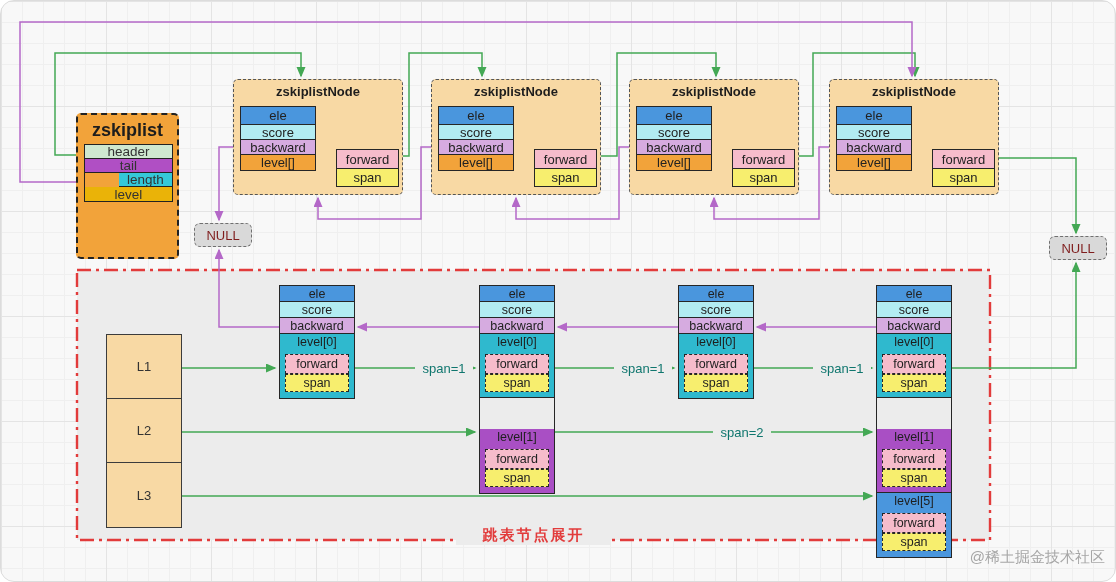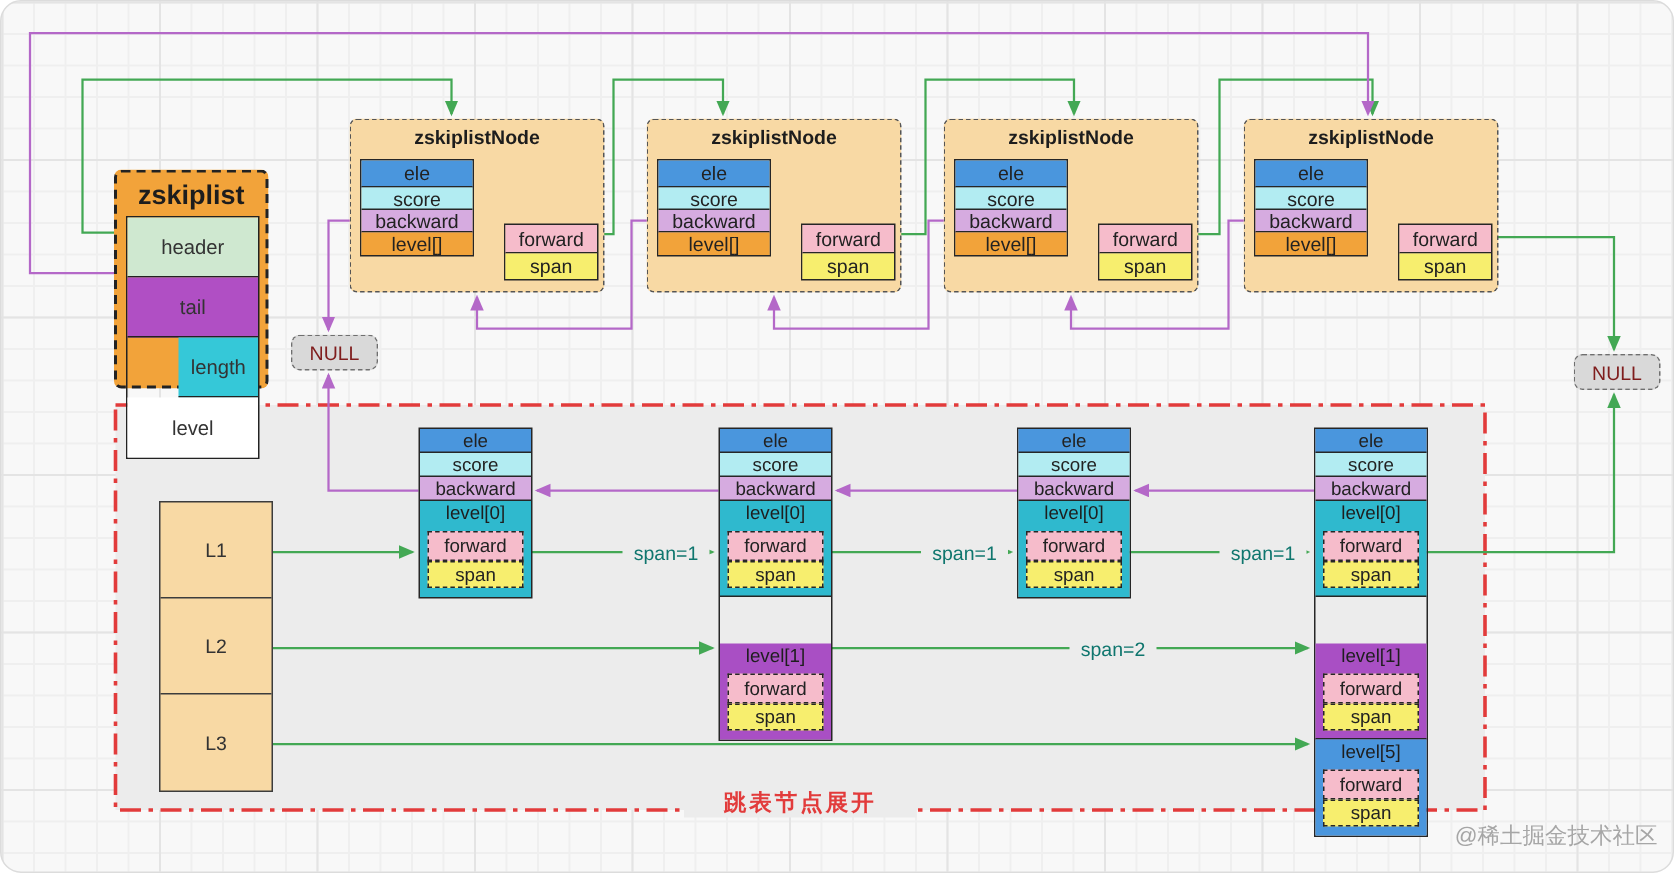--- a/index.html
+++ b/index.html
@@ -18,25 +18,25 @@
   }
   .wires { position:absolute; left:0; top:0; z-index:2; pointer-events:none; }
   .redbox { position:absolute; left:76px; top:269px; width:913px; height:270px;
             background:#ececec; z-index:1; }
 
   
   .zsk { position:absolute; left:75px; top:112px; width:103px; height:146px;
          background:#f2a33a; border:2px dashed #222; border-radius:5px; z-index:3; }
   .zsk-title { text-align:center; font-weight:bold; font-size:18px; padding-top:5px; color:#1d1d1d; }
   .zsk-stack { position:absolute; left:6px; top:29px; width:89px; border:1.5px solid #222; }
-  .z-row { height:40px; display:flex; align-items:center; justify-content:center;
+  .z-row { height:14px; display:flex; align-items:center; justify-content:center;
            font-size:13.5px; border-bottom:1.5px solid #222; color:#333; }
   .z-row:last-child { border-bottom:none; }
   .z-header { background:#cfe8d0; } .z-tail { background:#b04fc4; }
-  .z-length { background:#35c8d8;margin-left:34px; } .z-level { background:#ffffff; }
+  .z-length { background:#35c8d8;margin-left:34px; } .z-level { background:#eab308; }
 
   
   .nullbox { position:absolute; width:58px; height:24px; background:#d9d9d9;
              border:1.6px dashed #6f6f6f; border-radius:6px; display:flex;
              align-items:center; justify-content:center; font-size:13px; color:#7f1d1d; z-index:3; }
   .null-left  { left:193px; top:222px; }
   .null-right { left:1048px; top:235px; }
 
   
   .tnode { position:absolute; top:78px; width:170px; height:116px;

